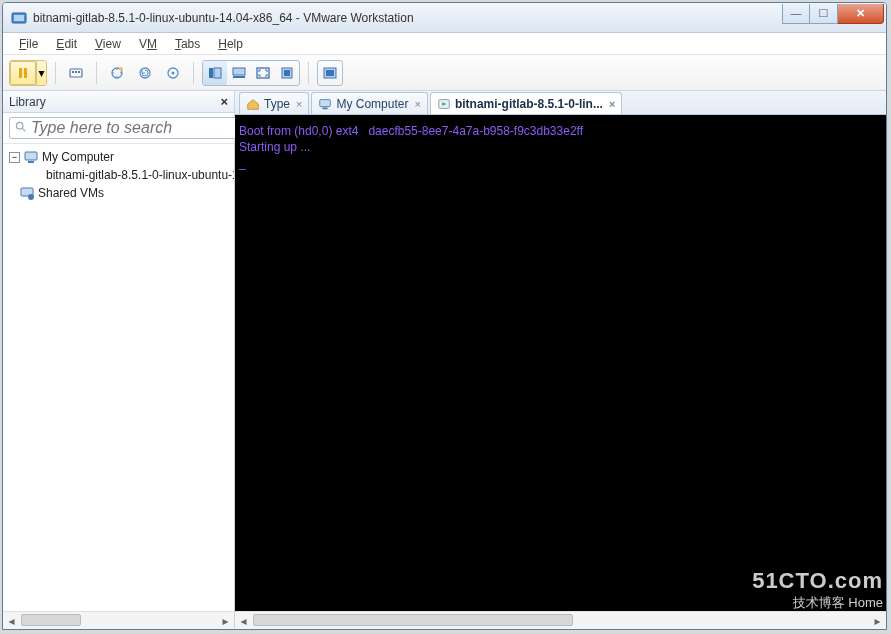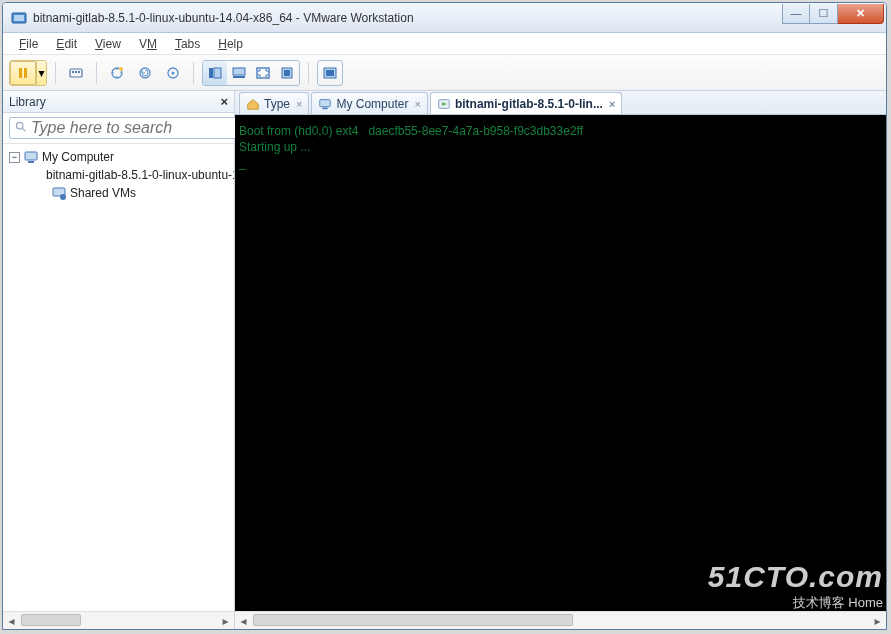--- a/index.html
+++ b/index.html
@@ -42,48 +42,48 @@
 .search-row { padding: 4px 6px; display: flex; gap: 4px; border-bottom: 1px solid #e5e5e5; }
 .search-box { flex: 1; height: 22px; border: 1px solid #abc1d8; border-radius: 2px; display: flex; align-items: center; padding: 0 4px; background: #fff; }
 .search-box input { border: none; outline: none; flex: 1; font-size: 16px; color: #888; font-style: italic; background: transparent; }
 .search-dd { width: 18px; height: 22px; border: 1px solid #abc1d8; border-radius: 2px; display:flex; align-items:center; justify-content:center; background: linear-gradient(#fff,#eef4fa); }
 
 .tree { flex: 1; overflow: auto; padding: 4px 0; }
 .tree-row { display: flex; align-items: center; height: 18px; padding-left: 6px; white-space: nowrap; }
 .tree-row .exp { width: 11px; height: 11px; border: 1px solid #8892a0; display: flex; align-items: center; justify-content: center; font-size: 9px; line-height: 1; margin-right: 3px; background: #fff; }
 .tree-row .icon { width: 16px; height: 16px; margin-right: 3px; display: flex; align-items: center; justify-content: center; }
 .tree-row.child { padding-left: 40px; }
-.tree-row.sharevms { padding-left: 16px; margin-left: 32px; }
+.tree-row.sharevms { padding-left: 16px; }
 .tree-row.selected { }
 .tree-label { color: #222; }
 .lib-scroll { height: 18px; border-top: 1px solid #e0e0e0; background: #f4f4f4; position: relative; }
 .lib-scroll .thumb { position:absolute; left: 18px; top: 2px; width: 60px; height: 12px; background: #d8d8d8; border: 1px solid #bbb; border-radius: 2px; }
 .lib-scroll .arr { position:absolute; top:0; width:17px; height:17px; display:flex; align-items:center; justify-content:center; color:#666; }
 .lib-scroll .arr.l{left:0;} .lib-scroll .arr.r{right:0;}
 
 
 .main { flex: 1; display: flex; flex-direction: column; background: #edf2f8; overflow:hidden; }
 .tabs { height: 24px; display: flex; align-items: flex-end; padding: 2px 4px 0 4px; background: linear-gradient(#f0f4fa,#e4ecf5); gap: 2px; border-bottom: 1px solid #b8c8db; }
 .tab { height: 22px; padding: 0 6px; display: flex; align-items: center; gap: 4px; background: linear-gradient(#f8fbfe,#e6eef7); border: 1px solid #b6c7da; border-bottom: none; border-radius: 3px 3px 0 0; color: #2a4466; }
 .tab.active { background: #fff; font-weight: bold; color: #1a2f4a; }
 .tab .x { font-size: 11px; color: #7a8ba0; margin-left: 2px; }
 .tab-icon { width: 14px; height: 14px; }
 
-.terminal { flex:1; background:#000; color:#15803d; font-family: "Courier New", monospace; font-size: 14px; padding: 8px 4px; white-space: pre; overflow:hidden; }
+.terminal { flex:1; background:#000; color:#8b5cf6; font-family: "Courier New", monospace; font-size: 14px; padding: 8px 4px; white-space: pre; overflow:hidden; }
 .main-scroll { height: 18px; background: #f4f4f4; border-top: 1px solid #e0e0e0; position: relative; }
 .main-scroll .thumb { position:absolute; left: 18px; top: 2px; width: 320px; height: 12px; background: #d8d8d8; border:1px solid #bbb; border-radius:2px; }
 .main-scroll .arr { position:absolute; top:0; width:17px; height:17px; display:flex;align-items:center;justify-content:center;color:#666;}
 .main-scroll .arr.l{left:0;}.main-scroll .arr.r{right:0;}
 
 
 .statusbar { height: 22px; background: linear-gradient(#f7f9fc,#e8eef6); border-top: 1px solid #ccd5df; display: flex; align-items: center; padding: 0 8px; color: #333; }
 
 
 .watermark { position: absolute; right: 8px; bottom: 22px; color: #fff; opacity: 0.8; text-align: right; pointer-events: none; text-shadow: 0 1px 2px rgba(0,0,0,0.6); }
-.watermark .big { font-size: 30px; font-weight: bold; font-style: italic; letter-spacing: 1px; }
+.watermark .big { font-size: 22px; font-weight: bold; letter-spacing: 1px; }
 .watermark .small { font-size: 13px; }
 
 
 .icon svg, .tab-icon svg, .tb-btn svg, .titlebar-icon svg { display: block; }
 </style>
 </head>
 <body>
 
 <div class="window">
 

